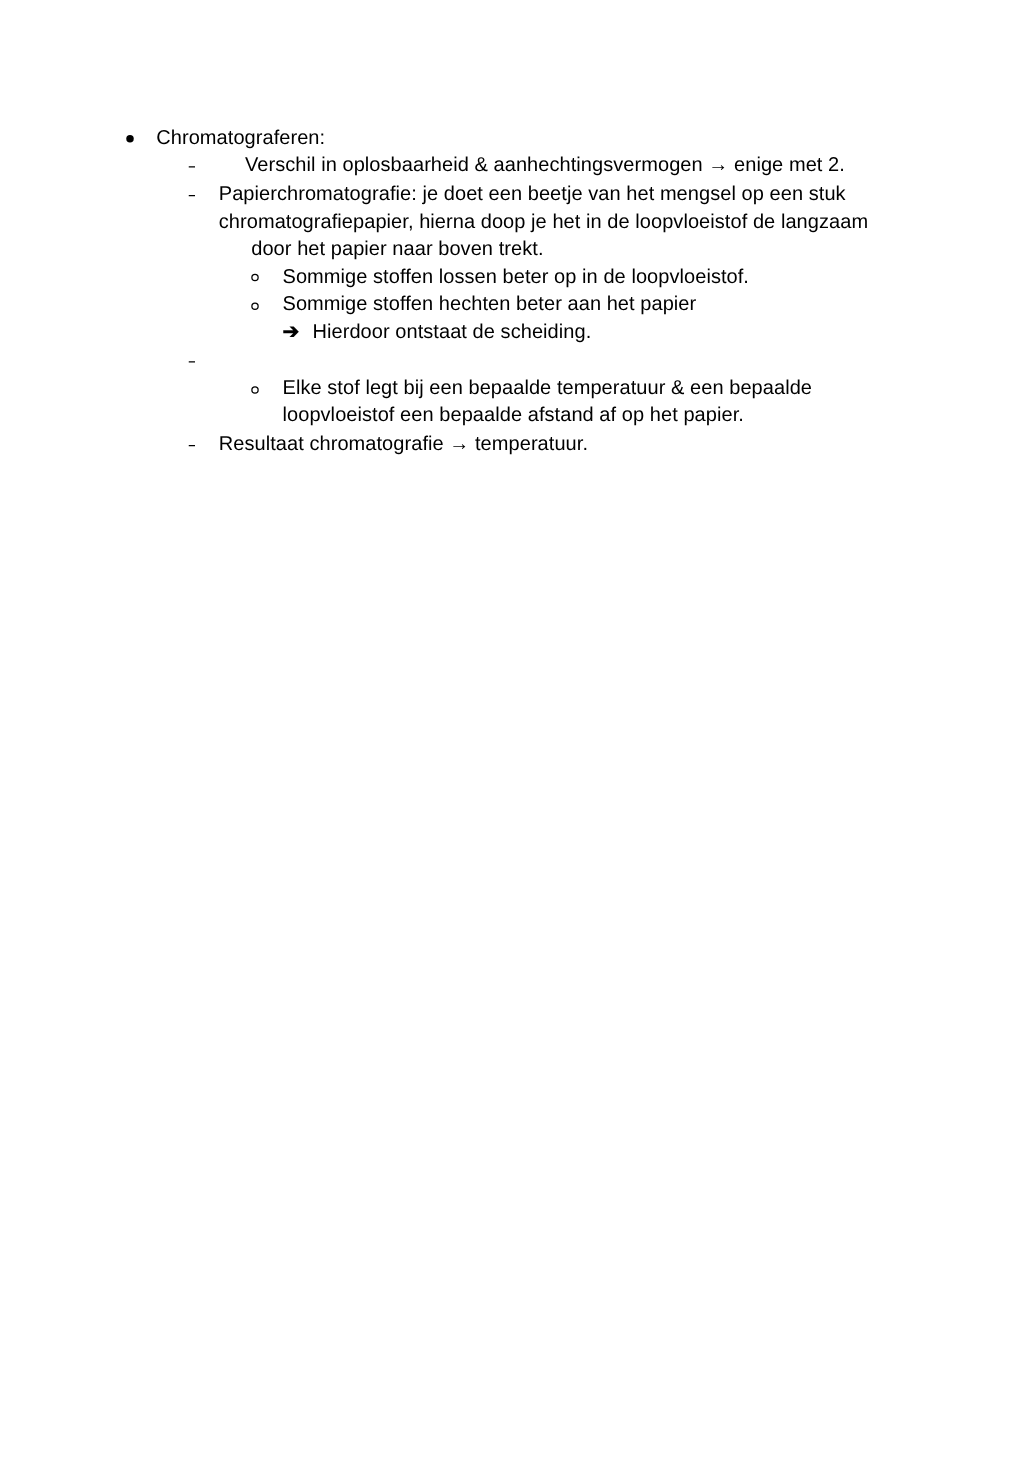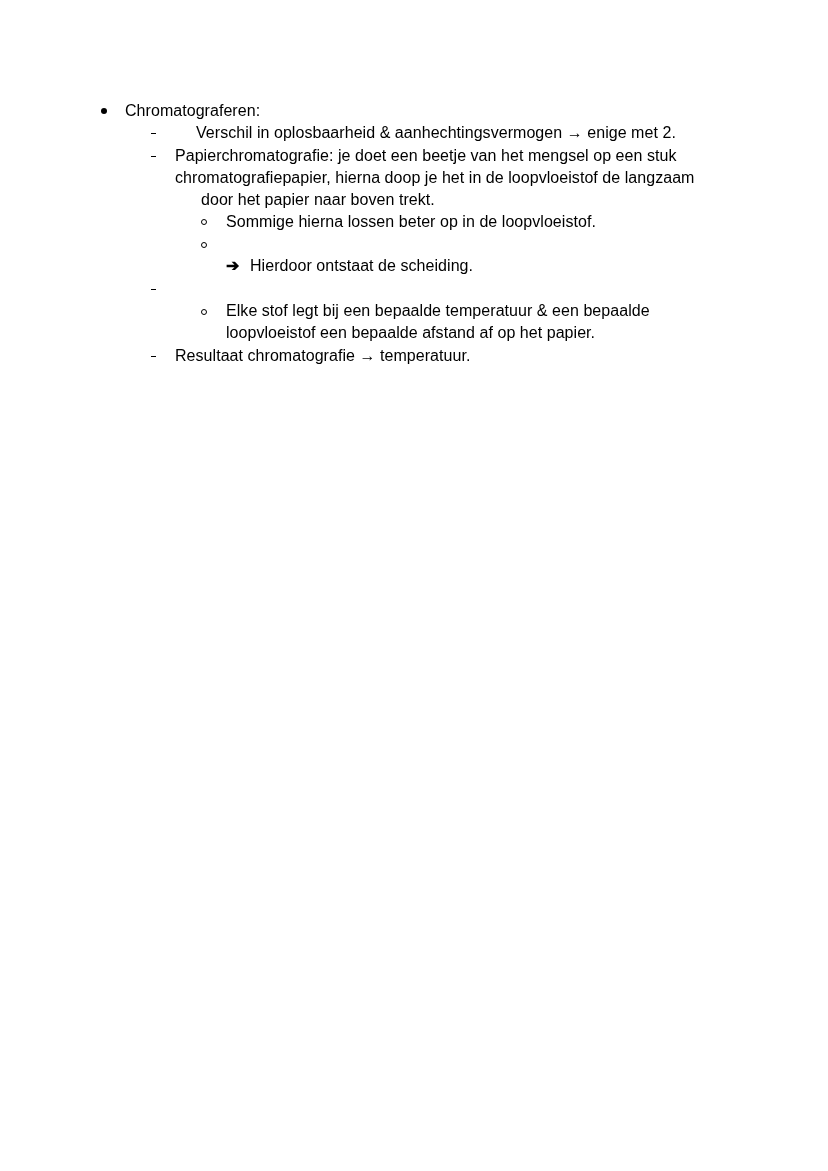--- a/index.html
+++ b/index.html
@@ -74,23 +74,24 @@
 
   <div class="dash-marker" style="left:151px; top:133px;"></div>
   <div class="line" style="left:175px; top:122px;margin-left:21px;">Verschil in oplosbaarheid &amp; aanhechtingsvermogen → enige met 2.</div>
 
   <div class="dash-marker" style="left:151px; top:156px;"></div>
   <div class="line" style="left:175px; top:167px;">chromatografiepapier, hierna doop je het in de loopvloeistof de langzaam</div>
   <div class="line" style="left:175px; top:145px;">Papierchromatografie: je doet een beetje van het mengsel op een stuk</div>
   <div class="line" style="left:175px; top:189px;margin-left:26px;">door het papier naar boven trekt.</div>
 
   <div class="circle-marker" style="left:201px; top:219px;"></div>
-  <div class="line" style="left:226px; top:211px;">Sommige hierna lossen beter op in de loopvloeistof.</div>
+  <div class="line" style="left:226px; top:211px;">Sommige stoffen lossen beter op in de loopvloeistof.</div>
 
   <div class="circle-marker" style="left:201px; top:242px;"></div>
+  <div class="line" style="left:226px; top:233px;">Sommige stoffen hechten beter aan het papier</div>
 
   <div class="marker arrow-glyph" style="left:226px; top:255px;">➔</div>
   <div class="line" style="left:250px; top:255px;">Hierdoor ontstaat de scheiding.</div>
 
   <div class="dash-marker" style="left:151px; top:289px;"></div>
 
   <div class="circle-marker" style="left:201px; top:309px;"></div>
   <div class="line" style="left:226px; top:322px;">loopvloeistof een bepaalde afstand af op het papier.</div>
   <div class="line" style="left:226px; top:300px;">Elke stof legt bij een bepaalde temperatuur &amp; een bepaalde</div>
 

